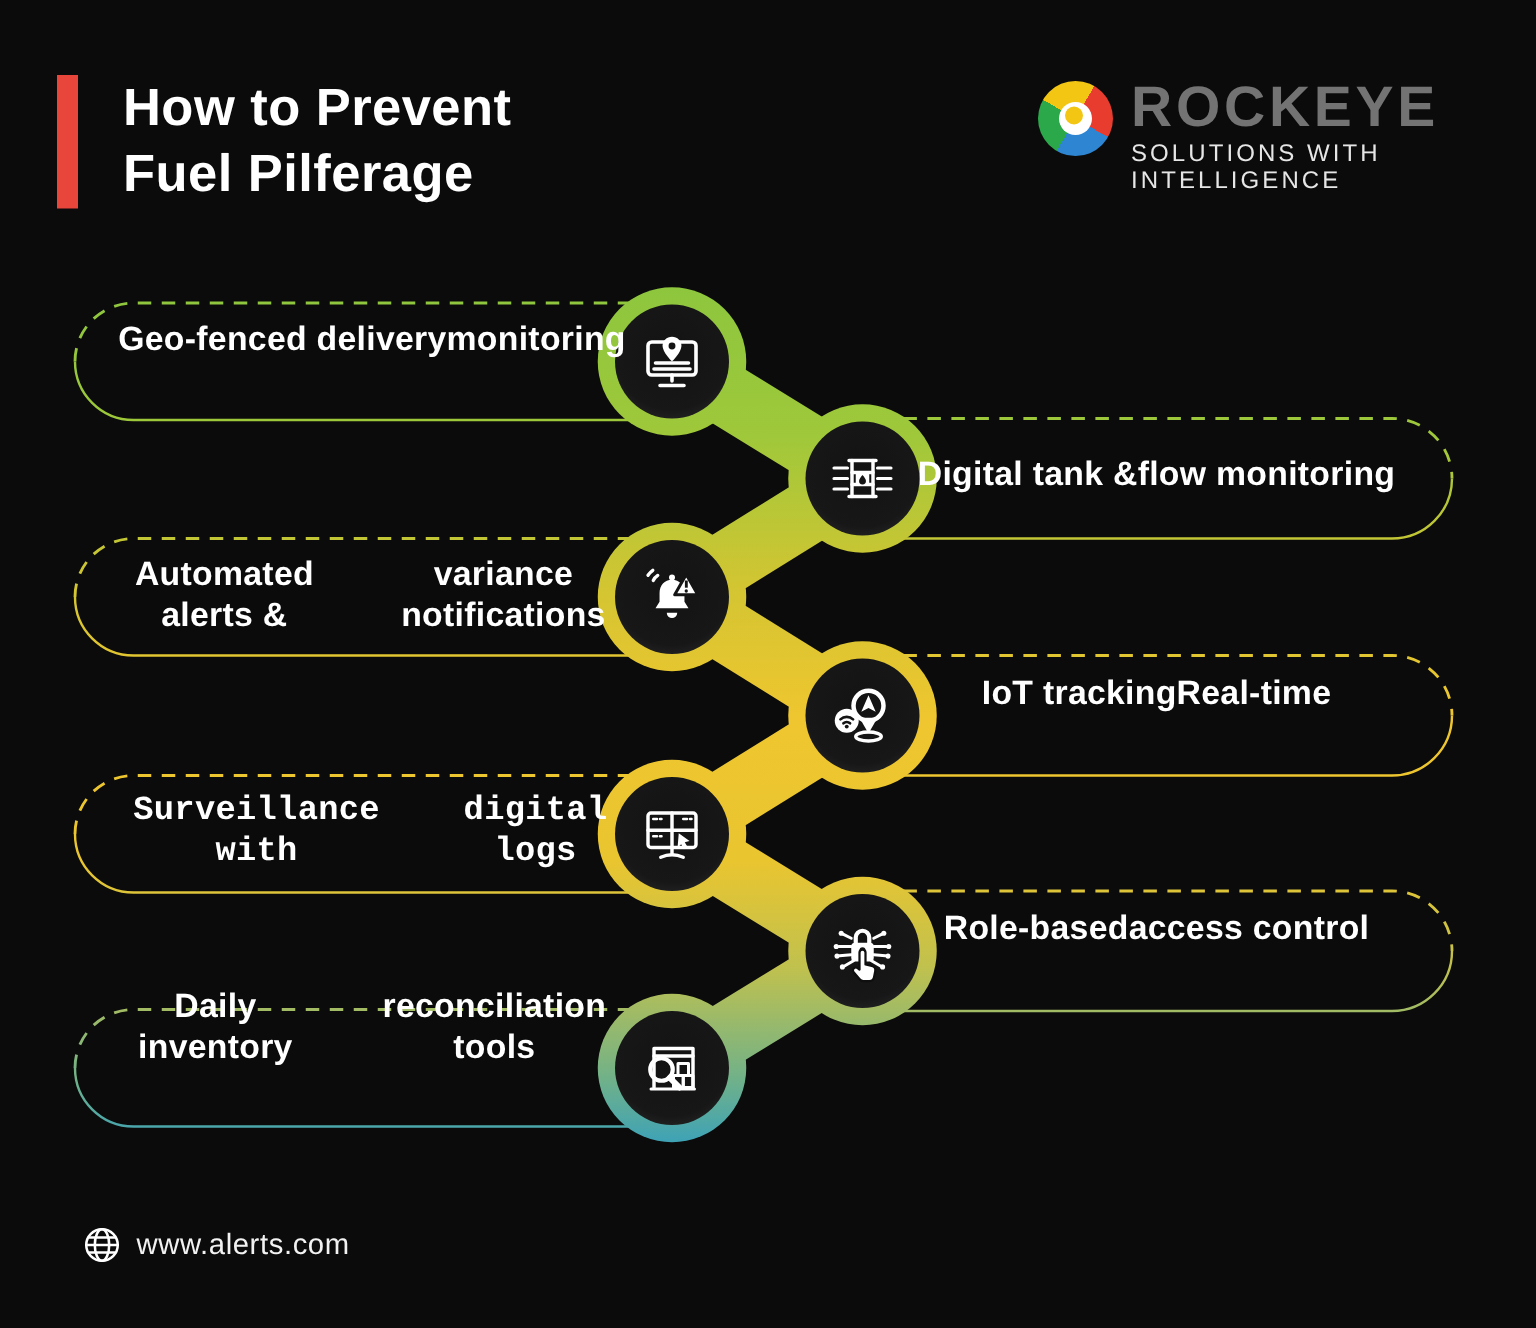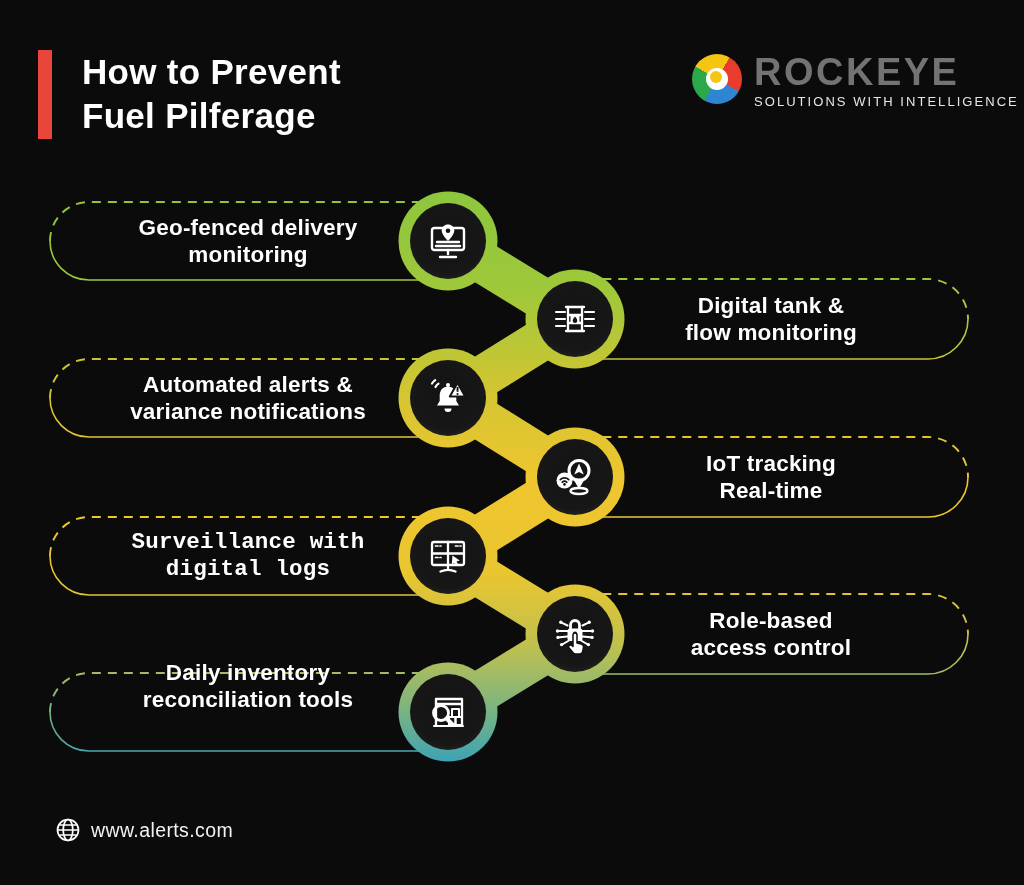--- a/index.html
+++ b/index.html
@@ -13,25 +13,25 @@
   .accent-bar{position:absolute;left:38px;top:50px;width:14px;height:89px;background:#E8453B;}
   .title{position:absolute;left:82px;top:50px;font-size:35px;line-height:44px;font-weight:700;letter-spacing:.3px;color:#FFFFFF;}
   .title span{display:block;}
   .logo{position:absolute;left:692px;top:54px;display:flex;align-items:flex-start;}
   .logo-mark{width:50px;height:50px;border-radius:50%;position:relative;flex:0 0 auto;
     background:conic-gradient(from 210deg,#2BA84A 0 25%,#F3C613 0 50%,#E73C2E 0 75%,#2E86D3 0 100%);}
   .logo-mark .eye{position:absolute;left:14px;top:14px;width:22px;height:22px;border-radius:50%;background:#fff;}
   .logo-mark .pupil{position:absolute;left:18px;top:17px;width:12px;height:12px;border-radius:50%;background:#F3C613;}
   .logo-text{margin-left:12px;}
   .logo-brand{font-size:38px;line-height:36px;font-weight:700;letter-spacing:2.5px;color:#737373;}
-  .logo-tagline{margin-top:4px;font-size:13px;letter-spacing:2.05px;font-weight:400;color:#E6E6E6;}
+  .logo-tagline{margin-top:4px;font-size:16px;letter-spacing:2.05px;font-weight:400;color:#E6E6E6;}
   
   #chain{position:absolute;left:0;top:0;}
   
-  .step-label{position:absolute;height:58px;display:flex;flex-direction:column;justify-content:center;
+  .step-label{position:absolute;height:58px;display:flex;justify-content:center;
     text-align:center;font-size:22.5px;line-height:27px;font-weight:700;color:#FFFFFF;letter-spacing:.2px;}
   .step-label.left{left:62px;width:372px;}
   .step-label.right{left:590px;width:362px;}
   
   .step-icon{position:absolute;width:48px;height:48px;}
   
   .footer{position:absolute;left:55px;top:817px;display:flex;align-items:center;}
   .footer .globe{width:26px;height:26px;flex:0 0 auto;}
   .footer .site{margin-left:10px;font-size:19.5px;font-weight:400;letter-spacing:.4px;color:#F2F2F2;}
 </style>
@@ -201,21 +201,21 @@
   <rect x="28" y="21" width="7" height="8" stroke-width="2"></rect>
   <path d="M10 38h29" stroke-width="2"></path>
   <circle cx="17" cy="25" r="7.5" stroke-width="2.8"></circle>
   <path d="M22.5 30.5 29 37" stroke-width="4"></path>
 </svg>
 
 <div class="step-label left" style="top:212px;">
   <span>Geo-fenced delivery</span>
   <span>monitoring</span>
 </div>
-<div class="step-label right" style="top:290px;justify-content:center;">
+<div class="step-label right" style="top:302px;justify-content:center;">
   <span>Digital tank &amp;</span>
   <span>flow monitoring</span>
 </div>
 <div class="step-label left" style="top:369px;">
   <span>Automated alerts &amp;</span>
   <span>variance notifications</span>
 </div>
 <div class="step-label right" style="top:448px;">
   <span>IoT tracking</span>
   <span>Real-time</span>

